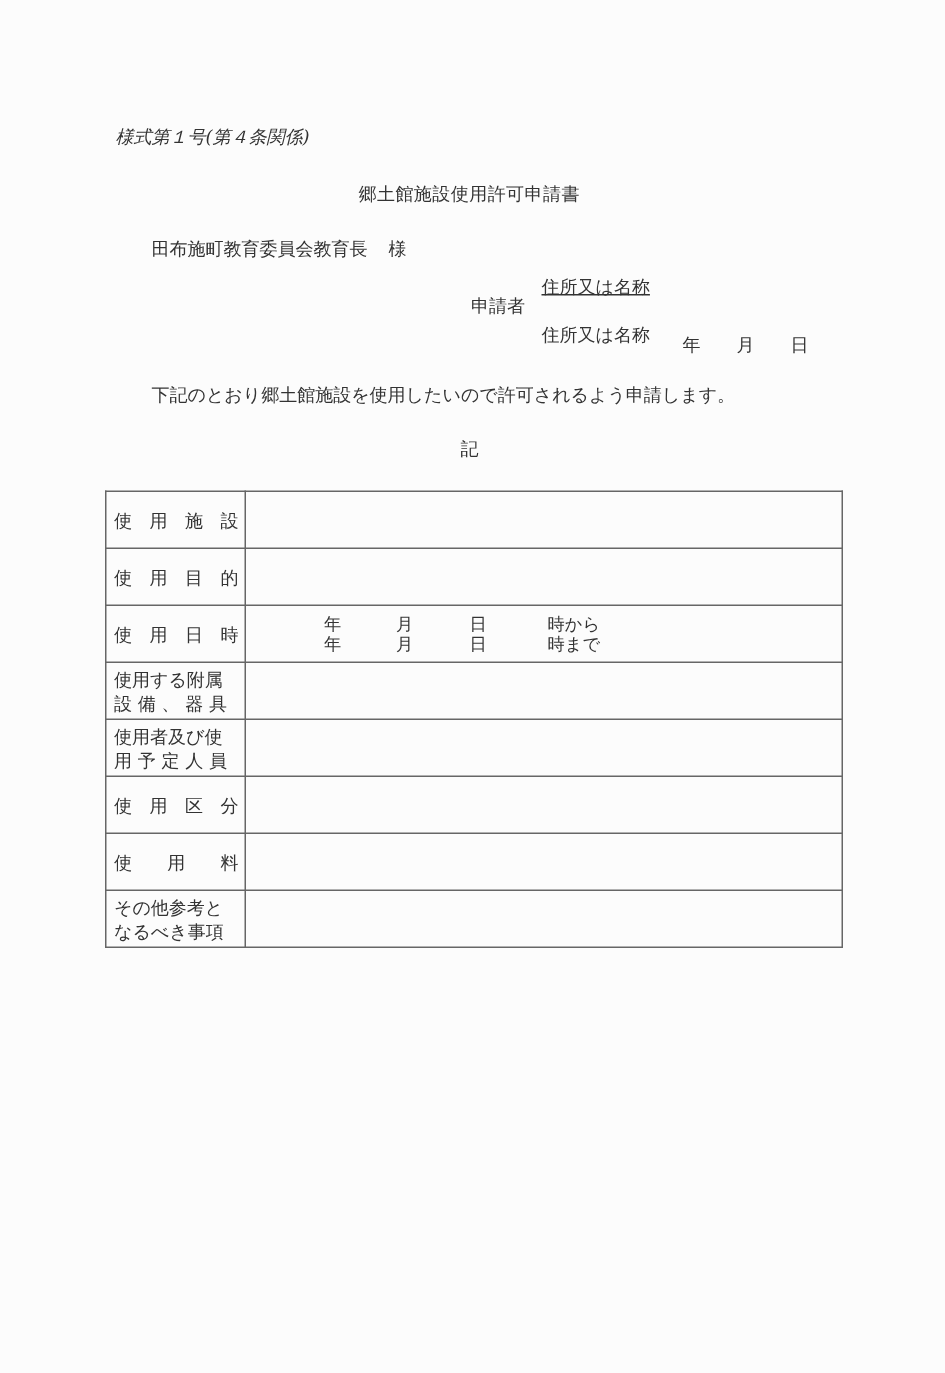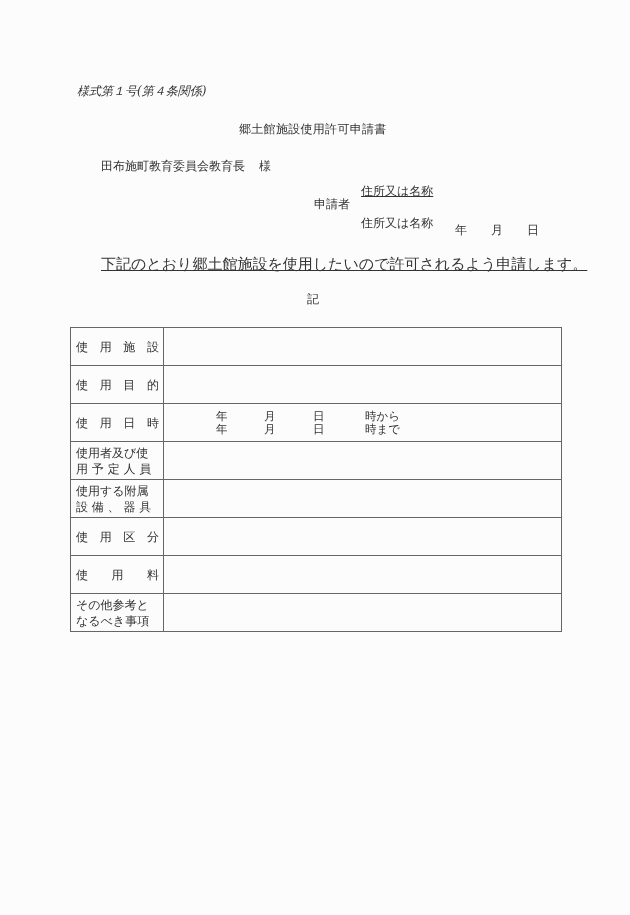--- a/index.html
+++ b/index.html
@@ -25,21 +25,21 @@
 
     #date-line { left: 455px; top: 180px; font-size: 12px; margin-top: 44px; }
     #date-line span { display: inline-block; }
     #date-line .yr { width: 36px; }
     #date-line .mo { width: 36px; }
 
     #applicant-label { left: 314px; top: 198px; font-size: 12px; }
     #applicant-address { left: 361px; top: 185px; font-size: 12px; text-decoration: underline; }
     #applicant-name { left: 361px; top: 217px; font-size: 12px; }
 
-    #request-text { left: 101px; top: 257px; font-size: 15px; text-decoration: underline; }
+    #request-text { left: 101px; top: 257px; font-size: 12px; }
     #ki-mark { left: 307px; top: 293px; font-size: 12px; }
 
     table#usage-table {
       position: absolute;
       left: 70px;
       top: 327px;
       width: 492px;
       border-collapse: collapse;
       border: 1.5px solid #555;
     }
@@ -136,30 +136,30 @@
           <span>年</span>
           <span>月</span>
           <span>日</span>
           <span>時まで</span>
         </div>
       </td>
     </tr>
 
     <tr>
       <td class="label label-two-line">
-        <div>使用者及び使</div>
-        <div>用 予 定 人 員</div>
+        <div>使用する附属</div>
+        <div>設 備 、 器 具</div>
       </td>
       <td></td>
     </tr>
 
     <tr>
       <td class="label label-two-line">
-        <div>使用する附属</div>
-        <div>設 備 、 器 具</div>
+        <div>使用者及び使</div>
+        <div>用 予 定 人 員</div>
       </td>
       <td></td>
     </tr>
 
     <tr>
       <td class="label">
         <div class="spread">
           <span>使</span>
           <span>用</span>
           <span>区</span>

